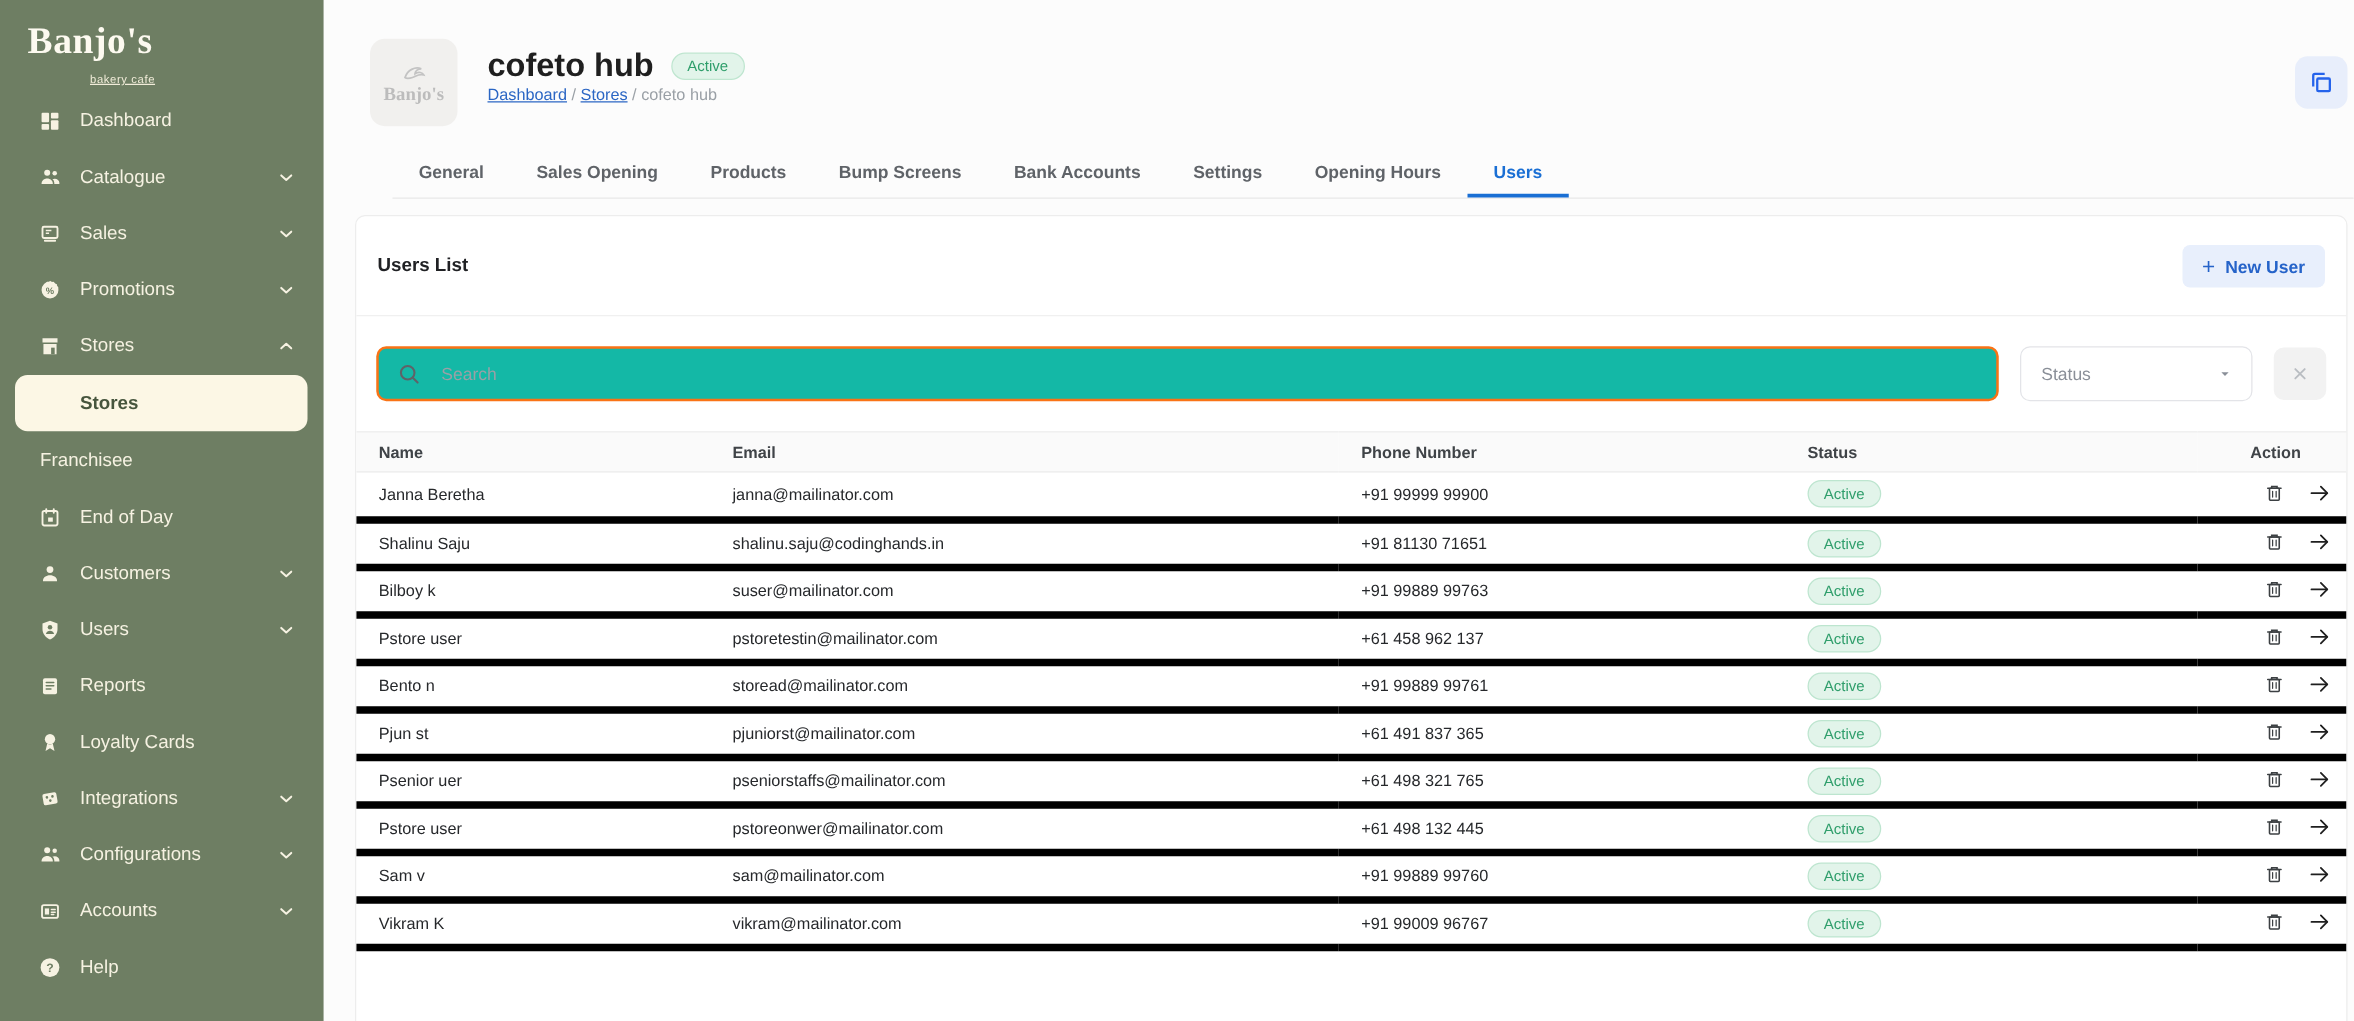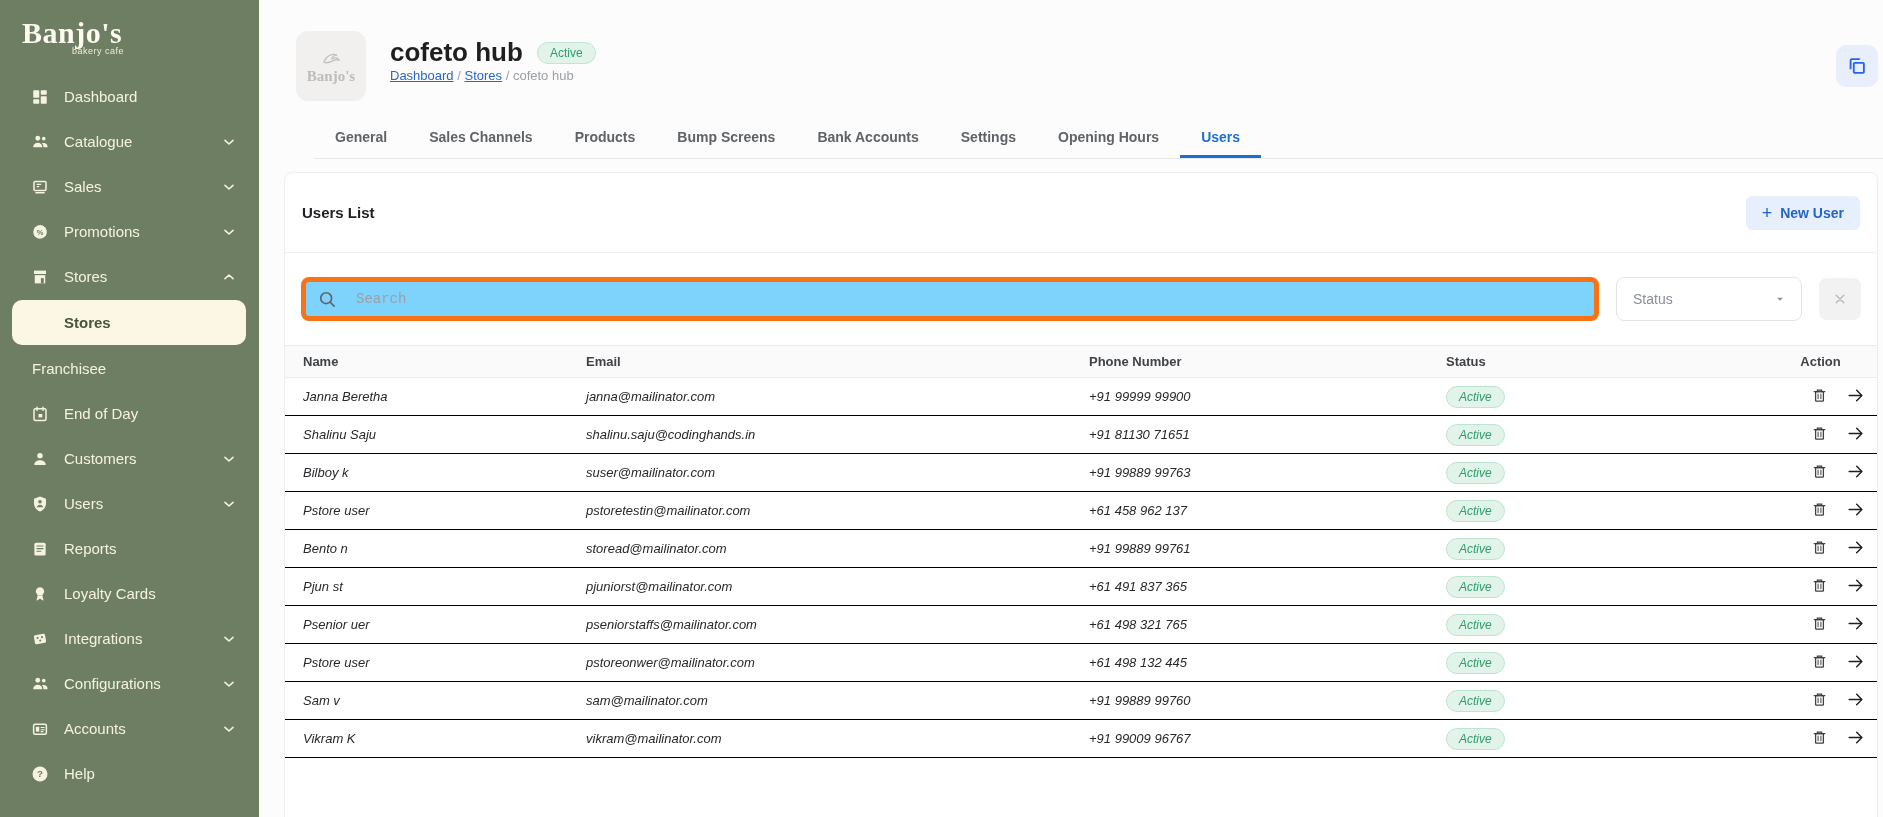--- a/index.html
+++ b/index.html
@@ -6,21 +6,21 @@
   html,body { width:1883px; height:817px; }
   body {
     font-family: "Liberation Sans", sans-serif;
     background:#fbfbfb; color:#26282b;
     display:flex; overflow:hidden;
   }
   
   .sidebar { width:259px; flex-shrink:0; background:#6e7e63; color:#f6f2e2; height:817px; overflow:hidden; }
   .brand { padding:16px 0 0 22px; height:62px; position:relative; }
   .brand-name { font-family:"Liberation Serif", serif; font-weight:bold; font-size:30px; color:#fdfaf0; letter-spacing:0.5px; }
-  .brand-tagline { position:absolute; left:72px; top:46px; font-size:9px; color:#f1ecd9; letter-spacing:0.5px; }
+  .brand-tagline { position:absolute; left:72px; top:58px; font-size:9px; color:#f1ecd9; letter-spacing:0.5px;text-decoration:underline; }
   .nav { margin-top:12px; }
   .nav-item { display:flex; align-items:center; height:45px; padding:0 22px 0 30px; font-size:15px; cursor:pointer; }
   .nav-item .nicon { width:20px; height:20px; margin-right:14px; display:flex; align-items:center; justify-content:center; flex-shrink:0; }
   .nav-item .chev { margin-left:auto; display:flex; }
   .sub-item { display:flex; align-items:center; height:45px; padding-left:32px; font-size:15px; cursor:pointer; }
   .sub-item.active { background:#fcf7e5; color:#46553d; border-radius:10px; margin:1px 13px 1px 12px; padding-left:52px; height:45px; font-weight:bold; }
   svg { display:block; }
   
   .main { position:relative; flex:1; height:817px; background:#fcfcfc; }
   .store-head { position:absolute; top:31px; left:37px; display:flex; align-items:flex-start; }
@@ -37,32 +37,32 @@
   .tab { padding:0 21px; font-size:14px; font-weight:bold; color:#5f6368; line-height:37px; cursor:pointer; border-bottom:3px solid transparent; white-space:nowrap; }
   .tab.active { color:#1a6fd4; border-bottom-color:#1a6fd4; }
   
   .card { position:absolute; top:172px; left:25px; width:1594px; height:765px; background:#ffffff; border:1px solid #ededed; border-radius:8px; display:flex; flex-direction:column; overflow:hidden; }
   .card-head { height:80px; flex-shrink:0; display:flex; align-items:center; padding:0 17px; border-bottom:1px solid #f0f0f0; }
   .card-title { font-size:15px; font-weight:bold; color:#202124; }
   .new-user-btn { margin-left:auto; height:34px; padding:0 16px; background:#e8effc; color:#2563c9; border:none; border-radius:6px; font-size:14px; font-weight:bold; display:flex; align-items:center; gap:8px; cursor:pointer; font-family:inherit; }
   .new-user-btn .plus { font-size:18px; font-weight:normal; line-height:1; }
   .filter-row { height:92px; flex-shrink:0; display:flex; align-items:center; padding:0 16px; gap:17px; }
   .search-box { flex:1; height:44px; position:relative; }
-  .search-box input { width:100%; height:100%; border:5px solid #f97316; border-radius:8px; padding:0 16px 0 50px; font-size:14px; color:#3c4043; outline:none; font-family:Liberation Mono, monospace; background:#7dd3fc; }
+  .search-box input { width:100%; height:100%; border:2px solid #f97316; border-radius:8px; padding:0 16px 0 50px; font-size:14px; color:#3c4043; outline:none; font-family:Liberation Sans, sans-serif; background:#14b8a6; }
   .search-box input::placeholder { color:#9aa0a6; }
   .search-box .sicon { position:absolute; left:16px; top:12px; }
   .status-select { width:186px; height:44px; border:1px solid #e3e4e8; border-radius:8px; display:flex; align-items:center; padding:0 14px 0 16px; font-size:14px; color:#8a8f98; cursor:pointer; background:#fff; }
   .status-select .caret { margin-left:auto; }
   .clear-btn { width:42px; height:42px; background:#f2f2f2; border:none; border-radius:8px; display:flex; align-items:center; justify-content:center; cursor:pointer; }
   
   table { width:100%; border-collapse:collapse; table-layout:fixed; }
   col.c-name{width:283px;} col.c-email{width:503px;} col.c-phone{width:357px;} col.c-status{width:330px;} col.c-action{width:121px;}
   thead th { height:32px; background:#fafafa; border-top:1px solid #ececec; border-bottom:1px solid #ececec; font-size:13px; font-weight:bold; color:#3f4347; text-align:left; padding:0 18px; }
   thead th.th-action { text-align:center; padding-right:14px; }
-  tbody td { height:38px; border-bottom:1px solid #000000; font-size:13px; color:#26282b; padding:0 18px; white-space:nowrap; overflow:hidden;font-style:italic; }
+  tbody td { height:38px; border-bottom:6px solid #000000; font-size:13px; color:#26282b; padding:0 18px; white-space:nowrap; overflow:hidden; }
   .status-pill { display:inline-block; font-size:12px; color:#2f9e6b; background:#e2f4ea; border:1px solid #bde5cf; border-radius:12px; padding:3px 12px; }
   td.td-action { text-align:right; padding-right:14px; }
   .action-wrap { display:inline-flex; align-items:center; gap:18px; }
   .icon-btn { background:none; border:none; padding:0; cursor:pointer; display:flex; align-items:center; }
   
   .pagination { flex:1; display:flex; align-items:center; justify-content:flex-start; font-size:13px; color:#5f6368; gap:10px; }
   .rpp-select { display:flex; align-items:center; gap:11px; margin-left:14px; color:#3c4043; cursor:pointer; }
   .range { margin-left:28px; color:#3c4043; }
   .pg-btn { background:none; border:none; padding:0; cursor:pointer; margin-left:28px; display:flex; }
   .pg-btn.prev { color:#c6c8cc; }
@@ -317,21 +317,21 @@
     <span>
       <svg width="22" height="22" viewBox="0 0 24 24" fill="none" stroke="#2563eb" stroke-width="2">
           <rect x="8.5" y="8.5" width="11" height="11" rx="1"></rect>
           <path d="M5 15.5V6a1.5 1.5 0 011.5-1.5H15"></path>
         </svg>
     </span>
   </button>
 
   <div class="tabs">
     <div class="tab">General</div>
-    <div class="tab">Sales Channels</div>
+    <div class="tab">Sales Opening</div>
     <div class="tab">Products</div>
     <div class="tab">Bump Screens</div>
     <div class="tab">Bank Accounts</div>
     <div class="tab">Settings</div>
     <div class="tab">Opening Hours</div>
     <div class="tab active">Users</div>
   </div>
 
   <section class="card">
 

